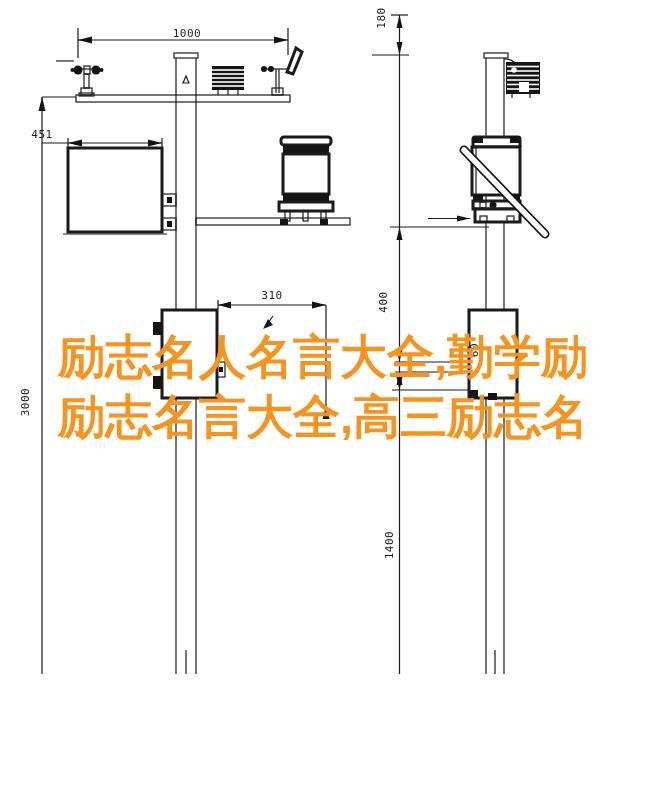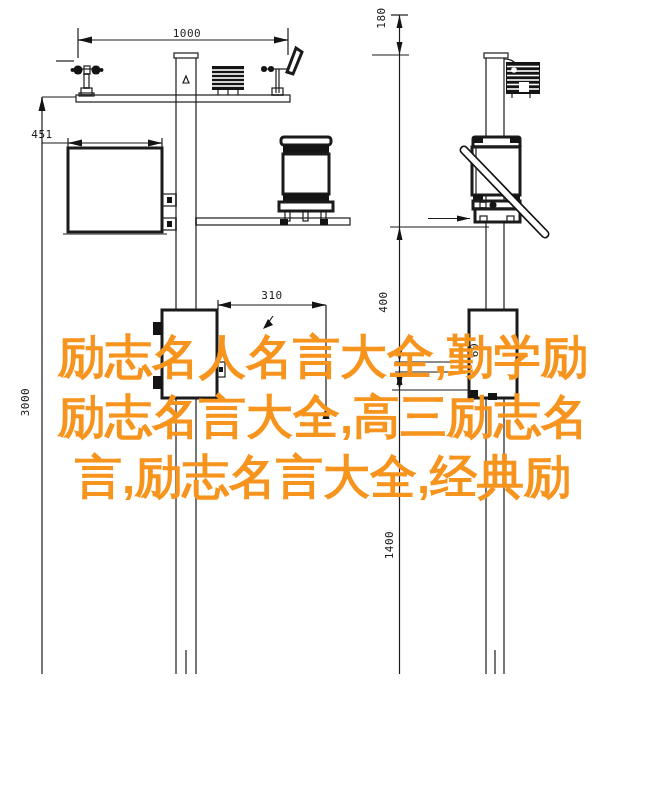--- a/index.html
+++ b/index.html
@@ -258,16 +258,15 @@
       <polygon class="fil" points="399.5,697 396.5,683 402.5,683"></polygon>
       <line class="ln" x1="390" y1="697" x2="470" y2="697"></line>
       <text class="dim" transform="rotate(-90 393 545)" x="393" y="545" text-anchor="middle">1400</text>
     </g>
   </g>
 </svg>
 
 <div id="overlay" style="color: rgb(247, 148, 29); margin-top: 36px;">
   <div>励志名人名言大全,勤学励</div>
   <div>励志名言大全,高三励志名</div>
-  <div>言,励志名言大全,经典励</div>
 </div>
 
 </div>
 
 </body></html>

